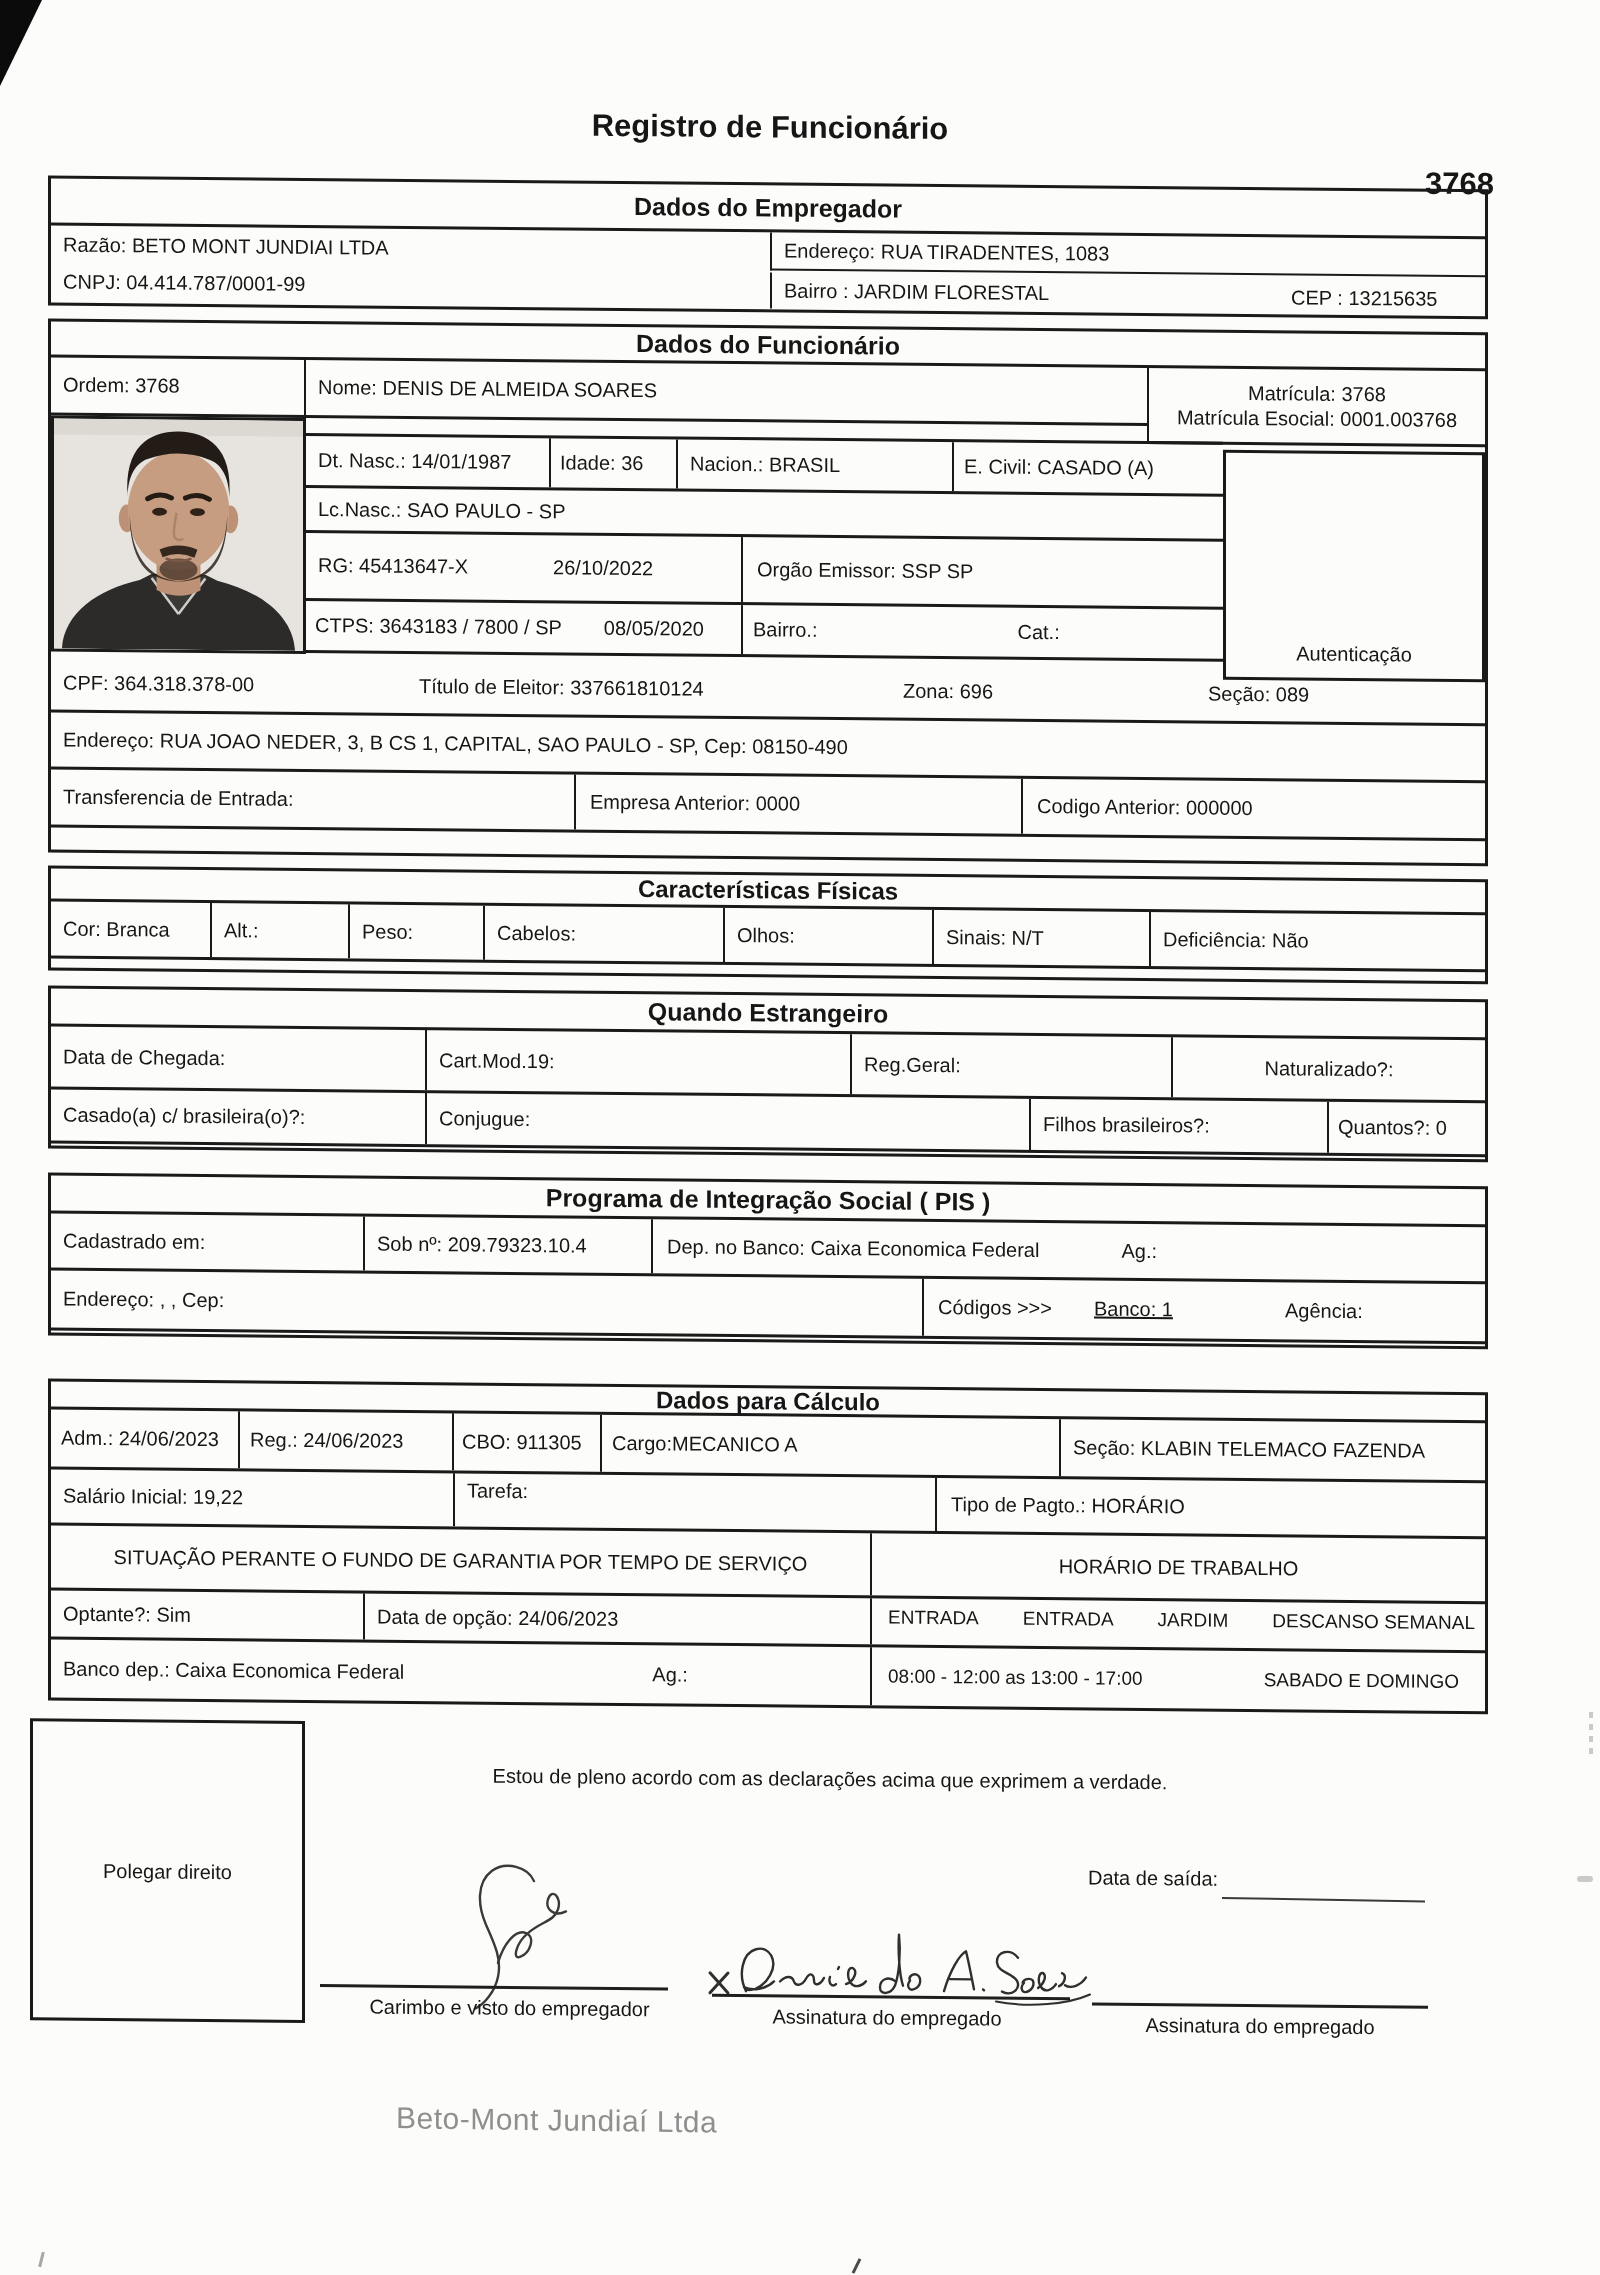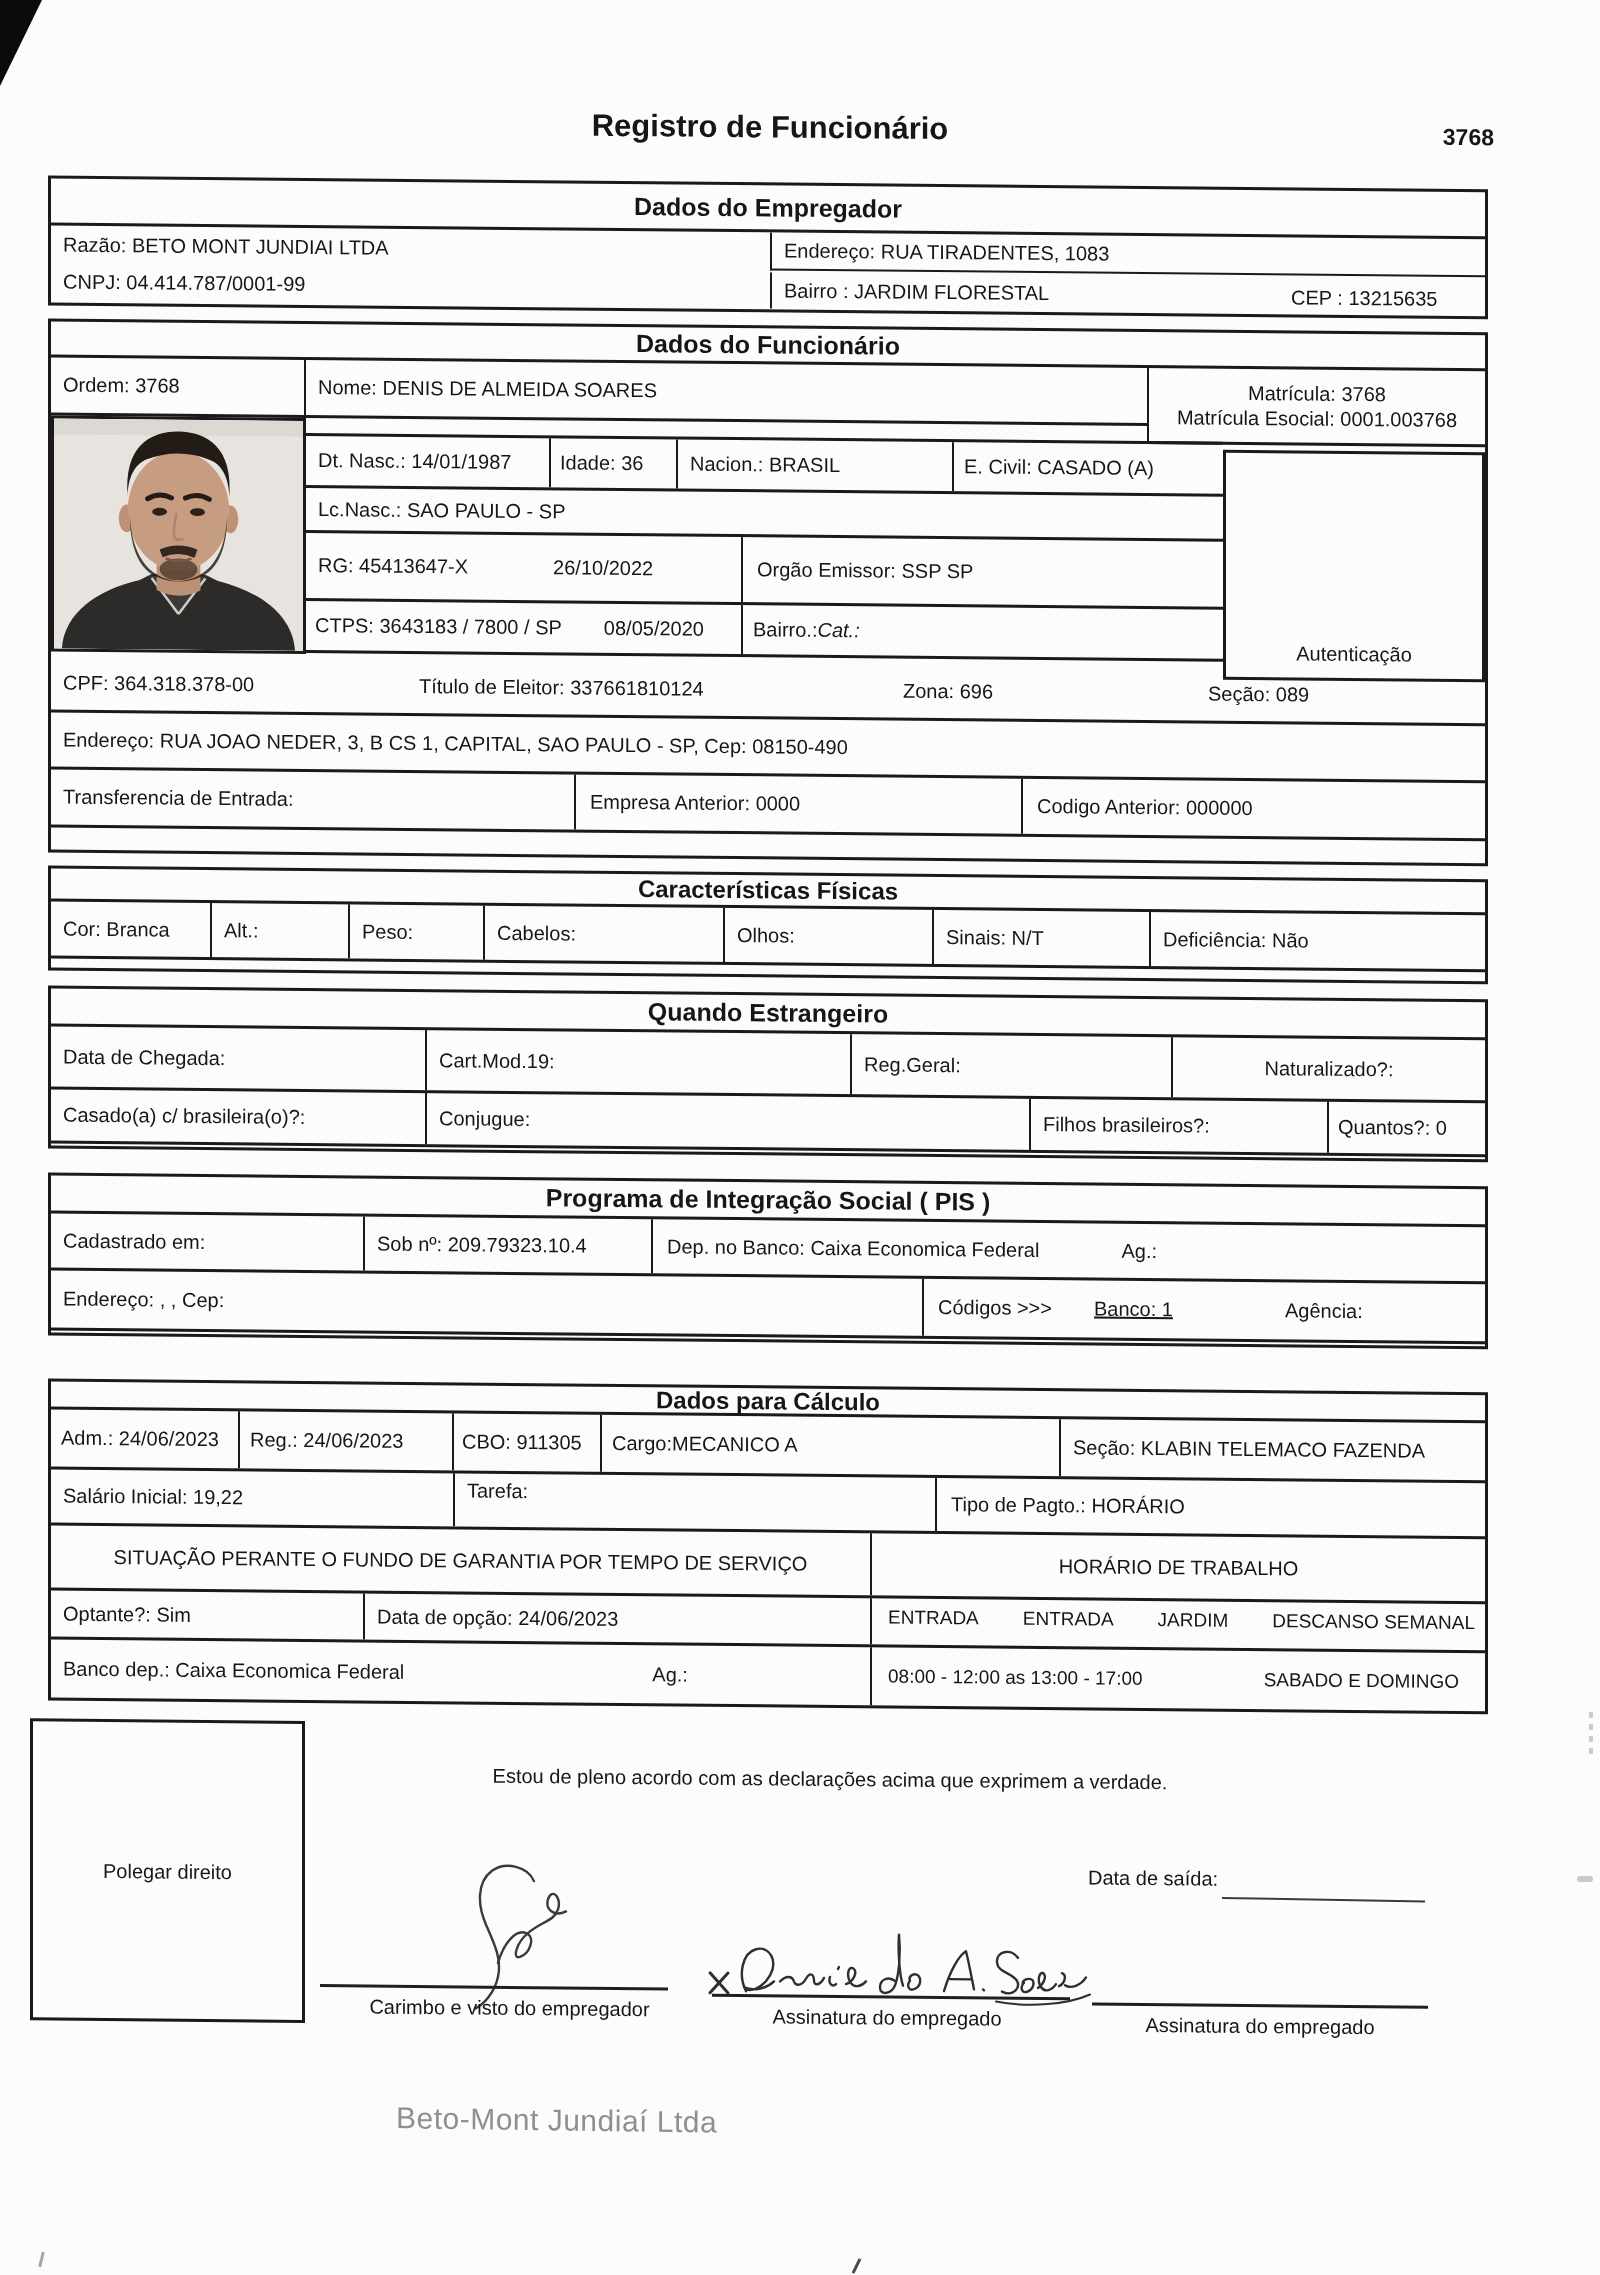--- a/index.html
+++ b/index.html
@@ -12,21 +12,21 @@
   .sec-h{position:absolute;left:0;right:0;border-bottom:3px solid #1a1a1a;display:flex;
          align-items:center;justify-content:center;font-weight:700;font-size:25px;box-sizing:border-box;}
   .cell{position:absolute;display:flex;align-items:center;font-size:20px;box-sizing:border-box;
         white-space:nowrap;overflow:visible;}
   .bb{border-bottom:3px solid #1a1a1a;}
   .br{border-right:2px solid #1a1a1a;}
   .bl{border-left:2px solid #1a1a1a;}
   .bt{border-top:3px solid #1a1a1a;}
   .pad{padding-left:12px;}
   .title{position:absolute;left:0;width:1540px;text-align:center;font-size:31px;font-weight:700;}
-  .pagenum{position:absolute;font-size:23px;font-weight:700;}
+  .pagenum{position:absolute;font-size:31px;font-weight:700;margin-top:42px;}
   .centered{justify-content:center;}
   .sigline{position:absolute;border-top:3px solid #1f1f1f;height:0;}
   .siglabel{position:absolute;font-size:20px;text-align:center;}
   .stamp{position:absolute;font-size:30px;color:#8f8f8f;letter-spacing:0.5px;transform:rotate(0.25deg);}
   .corner-art{position:absolute;left:0;top:0;width:42px;height:86px;background:#0b0b0b;
               clip-path:polygon(0 0,100% 0,0 100%);}
   .mark{position:absolute;}
   svg{display:block;}
 </style>
 </head>
@@ -95,21 +95,21 @@
         </span>
         <span class="cell" style="position:static;flex:1;height:100%;padding-left:14px;">Orgão Emissor: SSP SP</span>
       </div>
       <div class="cell bb" style="left:255px;top:277px;width:917px;height:52px;padding:0;">
         <span class="cell br" style="position:static;width:437px;height:100%;padding-left:9px;gap:42px;">
           <span>CTPS: 3643183 / 7800 / SP</span>
           <span>08/05/2020</span>
         </span>
         <span class="cell" style="position:static;flex:1;height:100%;padding-left:10px;">
           <span>Bairro.:</span>
-          <span style="font-style:italic;">Cat.:</span>
+          <span style="margin-left:200px;">Cat.:</span>
         </span>
       </div>
 
       <div class="abs" style="left:1172px;top:117px;width:262px;height:230px;border:3px solid #1a1a1a;box-sizing:border-box;display:flex;align-items:flex-end;justify-content:center;">
         <span style="font-size:20px;padding-bottom:12px;">Autenticação</span>
       </div>
 
       <div class="cell bb" style="left:0;top:334px;width:1434px;height:57px;padding:0;">
         <span style="position:absolute;left:12px;">CPF: 364.318.378-00</span>
         <span style="position:absolute;left:368px;">Título de Eleitor: 337661810124</span>

